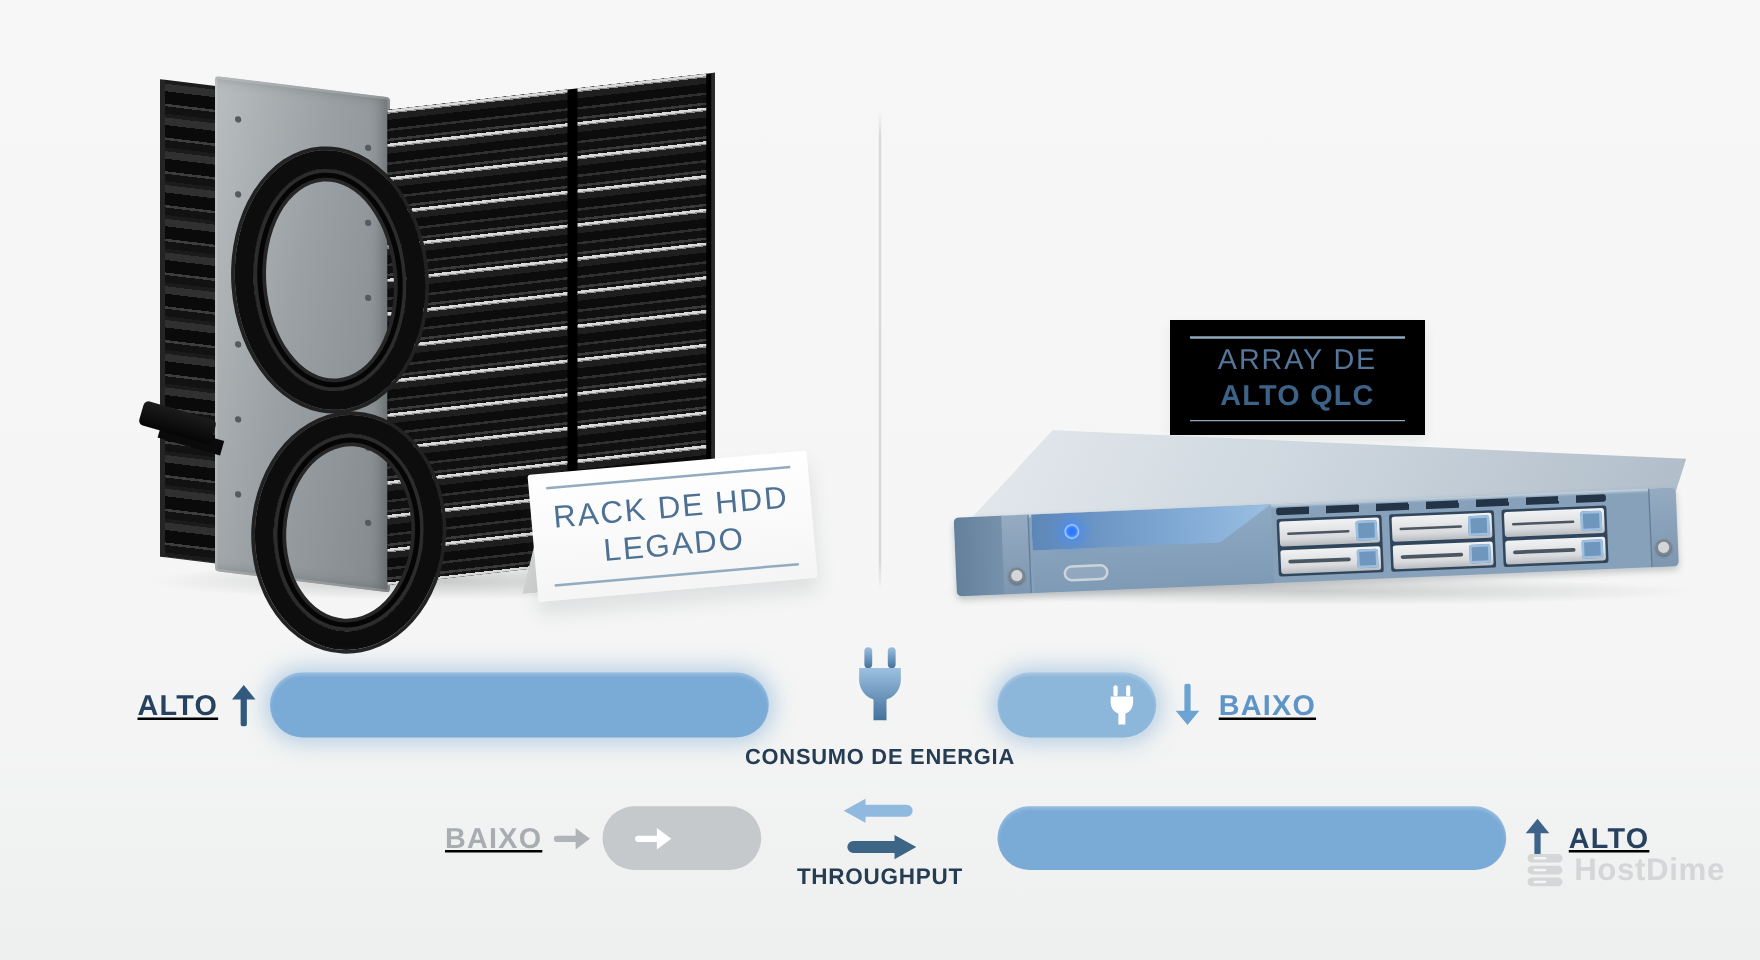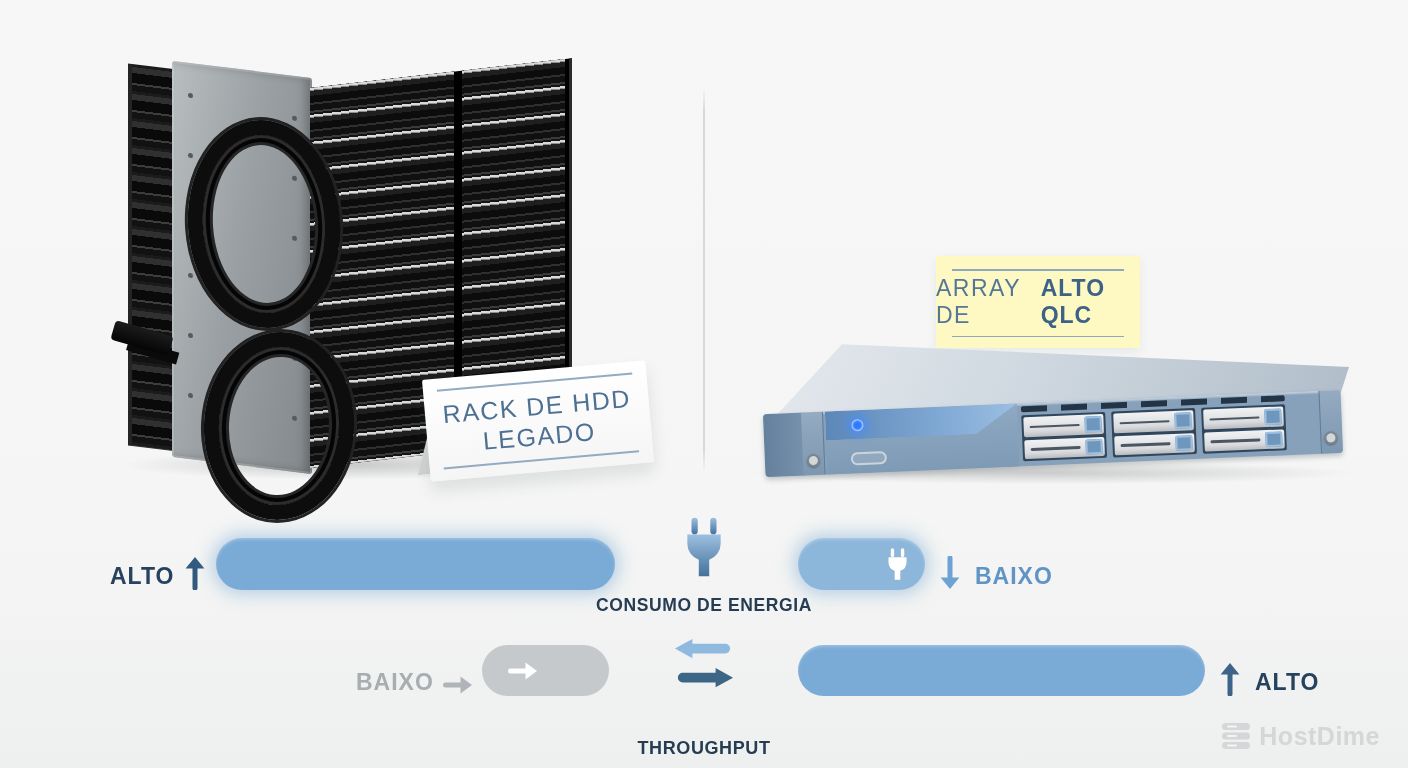--- a/index.html
+++ b/index.html
@@ -40,22 +40,22 @@
   .sign-fold { left:414px; top:386px; width:30px; height:88px; background:linear-gradient(180deg,#e3e5e4,#cfd1d0);
     clip-path:polygon(100% 0,100% 100%,0 100%); transform:rotate(-5deg); }
   .sign-hdd { left:426px; top:370px; width:224px; height:102px; transform:rotate(-5deg);
     background:linear-gradient(180deg,#ffffff 0%,#f4f5f4 100%); border-radius:2px;
     box-shadow:0 10px 16px rgba(60,70,80,.12); display:flex; flex-direction:column; justify-content:center; align-items:center; }
   .sign-hdd::before,.sign-hdd::after { content:""; position:absolute; left:14px; right:14px; height:2px; background:#92abc0; }
   .sign-hdd::before { top:11px; } .sign-hdd::after { bottom:11px; }
   .sign-hdd .l1,.sign-hdd .l2 { color:#4e7093; font-size:25px; letter-spacing:1.5px; line-height:1.2; }
 
   
-  .sign-flash { left:936px; top:256px; width:204px; height:92px; background:#fef9c3;
-    box-shadow:0 4px 10px rgba(60,70,80,.07); display:flex; justify-content:center; align-items:center; gap:2px; }
+  .sign-flash { left:936px; top:256px; width:204px; height:92px; background:#000000;
+    box-shadow:0 4px 10px rgba(60,70,80,.07); display:flex; flex-direction:column; justify-content:center; align-items:center; gap:2px; }
   .sign-flash::before,.sign-flash::after { content:""; position:absolute; left:16px; right:16px; height:1.5px; background:#8fa8bd; }
   .sign-flash::before { top:13px; } .sign-flash::after { bottom:11px; }
   .sign-flash .l1 { color:#557698; font-size:23px; letter-spacing:1.5px; }
   .sign-flash .l2 { color:#3d6287; font-size:23px; letter-spacing:1px; font-weight:600; }
 
   
   .flash-scene { left:752px; top:340px; width:600px; height:140px; }
   .array-shadow { left:0; top:122px; width:600px; height:22px;
     background:radial-gradient(ellipse at center, rgba(40,44,48,.20) 0%, rgba(40,44,48,0) 72%); }
   .chassis-top { left:0; top:0; width:600px; height:104px;
@@ -81,38 +81,38 @@
   .vent-strip { left:258px; right:56px; top:3px; height:6px;
     background:repeating-linear-gradient(90deg,#243447 0 26px, rgba(0,0,0,0) 26px 40px); border-radius:2px; }
   .bays { left:258px; right:56px; top:12px; bottom:5px; display:grid; grid-template-columns:1fr 1fr 1fr; gap:6px; }
   .bay { display:grid; grid-template-rows:1fr 1fr; gap:3px; background:#30465c; padding:2px; border-radius:2px; }
   .sled { position:relative; background:linear-gradient(180deg,#f1f2f3 0%,#d9dbde 70%,#b9bcbf 100%); border-radius:2px; }
   .sled::before { content:""; position:absolute; left:8%; right:30%; top:45%; height:2.5px; background:#4b5660; border-radius:2px; }
   .latch { position:absolute; right:2px; top:2px; bottom:2px; width:17px; background:#6f96bd; border-radius:2px;
     box-shadow:inset 0 0 0 2px #9dc0e0; }
 
   
-  .hgroup { display:flex; align-items:flex-end; }
+  .hgroup { display:flex; align-items:center;text-decoration:underline; }
   .bar { border-radius:26px; position:relative; }
   .bar.blue-glow { box-shadow:0 0 16px 5px rgba(140,180,218,.55), inset 0 2px 3px rgba(255,255,255,.25); }
   .label { font-size:23px; letter-spacing:1px; white-space:nowrap; }
   .label.dark { color:#27425f; font-weight:600; }
   .label.blue { color:#5e94c6; font-weight:600; }
   .label.gray { color:#a8adb2; font-weight:600; }
   .row-title { font-size:17.5px; font-weight:600; letter-spacing:.6px; color:#253c52; white-space:nowrap; transform:translateX(-50%); }
   .center-x { transform:translateX(-50%); }
   .bar-inset-icon { position:absolute; }
 
   .energy-left { left:110px; top:538px; height:52px; gap:8px; }
   .energy-right { left:798px; top:538px; height:52px; gap:12px; }
   .tp-left { left:356px; top:645px; height:51px; gap:9px; }
   .tp-right { left:798px; top:645px; height:51px; gap:12px; }
 
   
-  .logo { right:28px; top:722px; display:flex; align-items:center; gap:8px; }
+  .logo { right:28px; top:682px; display:flex; align-items:center; gap:8px; }
   .logo-text { font-size:25px; font-weight:700; color:#d4d6d8; letter-spacing:.5px; }
 </style>
 </head>
 <body>
 
 <svg width="0" height="0" style="position:absolute">
   <defs>
     <linearGradient id="plugGrad" x1="0" y1="0" x2="0" y2="1">
       <stop offset="0" stop-color="#9cc0e0"></stop>
         <stop offset="1" stop-color="#44719c"></stop>
@@ -241,21 +241,21 @@
     <svg class="bar-inset-icon" style="left:26px; top:15px;" width="30" height="22" viewBox="0 0 30 22" style2="" fill="#ffffff" stroke="#ffffff">
         <use href="#arrowRight"></use>
       </svg>
   </div>
 </div>
 
 <svg class="abs center-x" style="left:704px; top:637px;" width="70" height="60" viewBox="0 0 72 62">
   <path d="M24 2 L6 12 L24 22 V17 H58 a5 5 0 0 0 0-10 H24 Z" fill="#8fb9de"></path>
   <path d="M48 32 L66 42 L48 52 V47 H14 a5 5 0 0 1 0-10 H48 Z" fill="#3c6586"></path>
 </svg>
-<div class="abs row-title" style="left:704px; top:738px; font-size:18px;">THROUGHPUT</div>
+<div class="abs row-title" style="left:704px; top:691px; font-size:18px;">THROUGHPUT</div>
 
 <div class="abs hgroup tp-right">
   <div class="bar" style="height: 51px; background: rgb(122, 170, 214); box-shadow: rgba(255, 255, 255, 0.25) 0px 2px 3px inset; width: 407px;"></div>
   <svg width="26" height="34" viewBox="0 0 26 34" style="fill:#3d6389; stroke:#3d6389;">
       <use href="#arrowUp"></use>
     </svg>
   <span class="label dark">ALTO</span>
 </div>
 
 <div class="abs logo">

